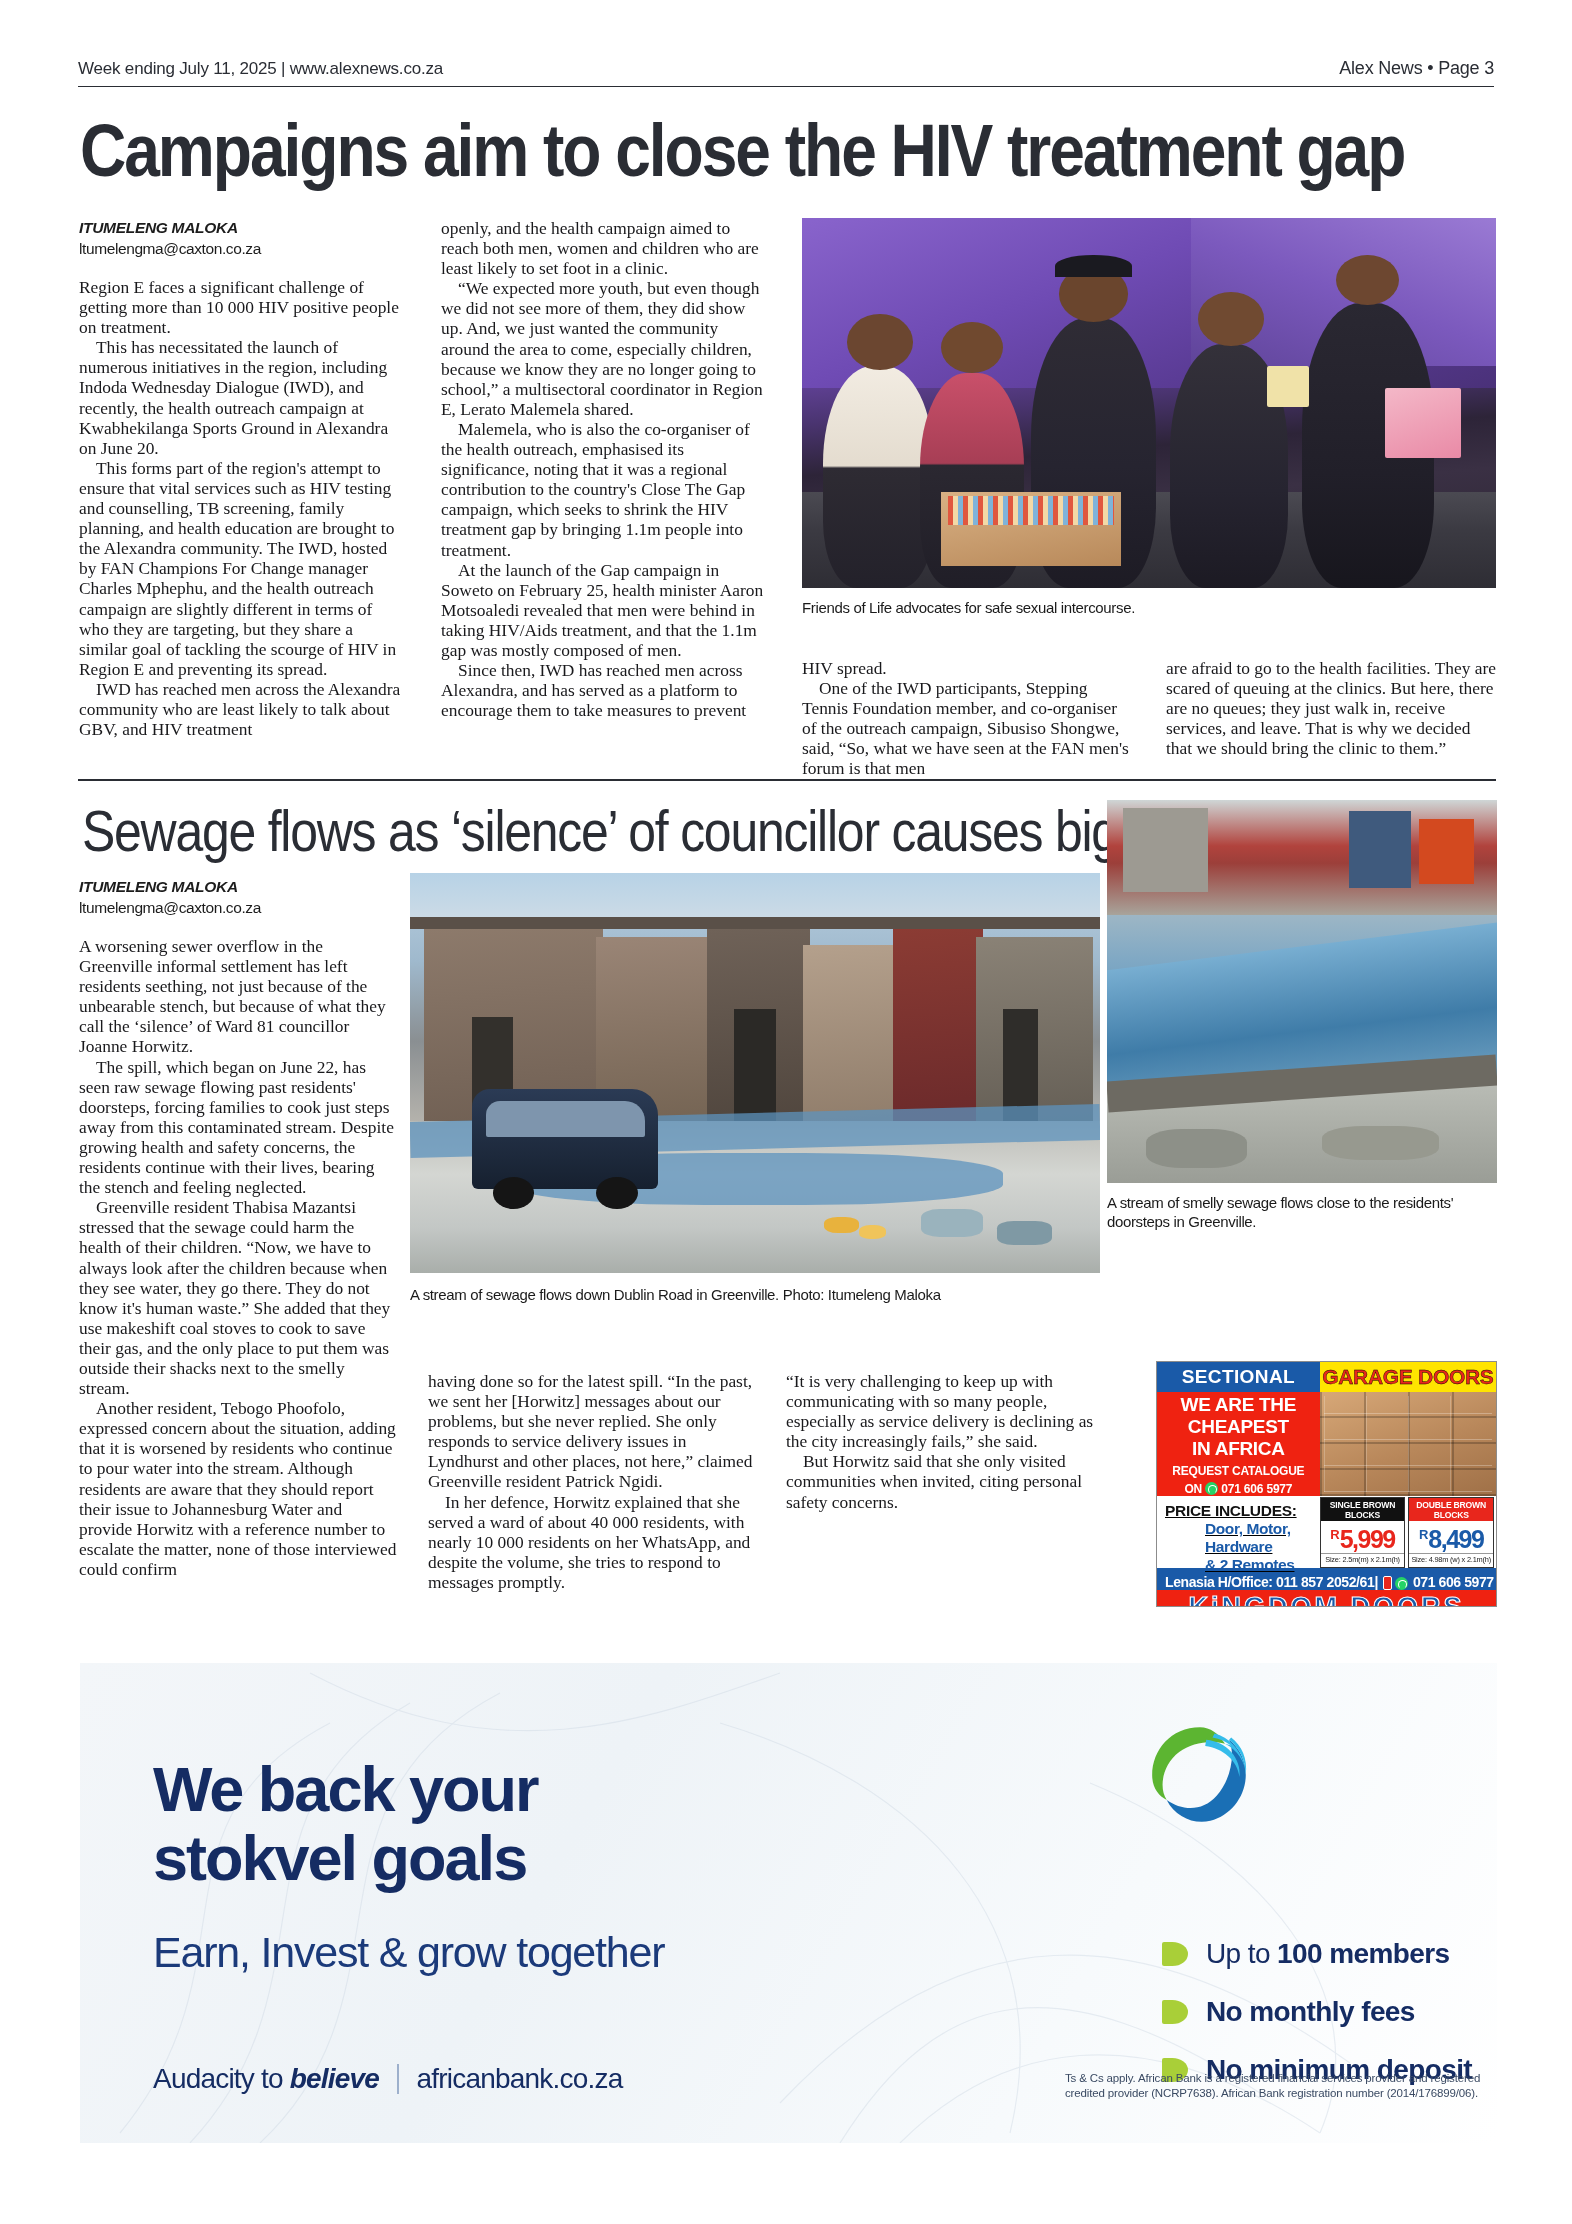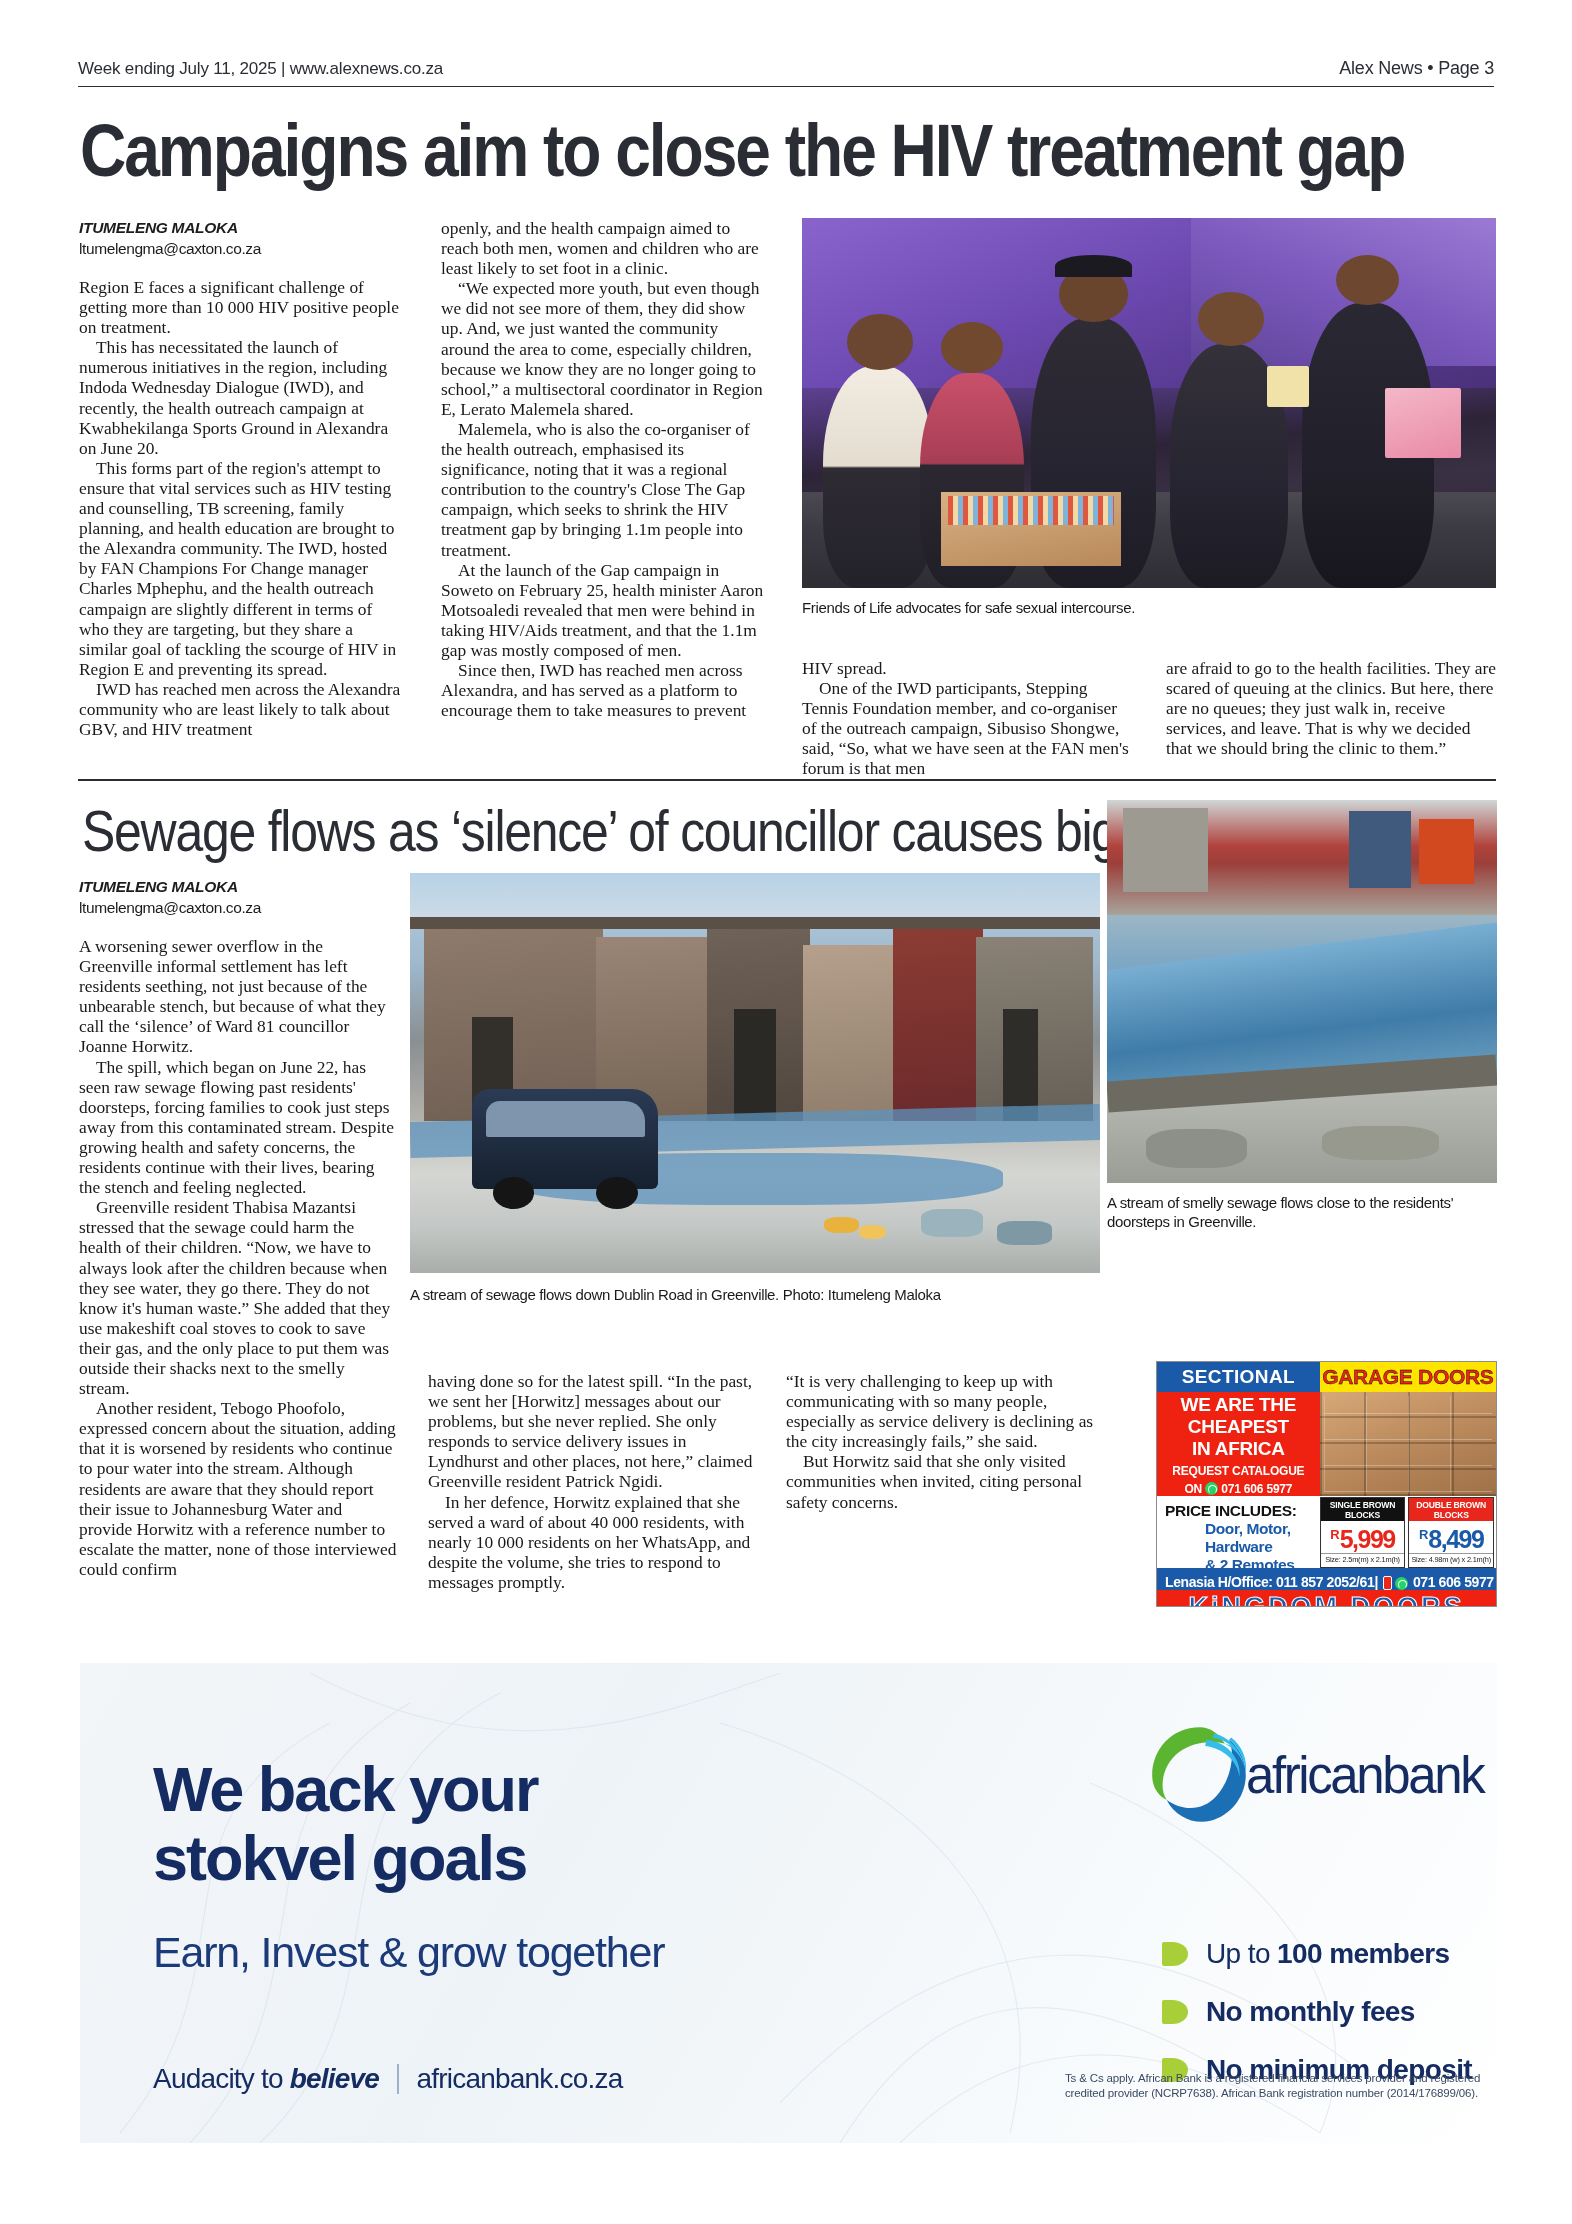--- a/index.html
+++ b/index.html
@@ -189,21 +189,21 @@
       repeating-linear-gradient(90deg, rgba(0,0,0,.22) 0 2px, transparent 2px 25%),
       repeating-linear-gradient(0deg, rgba(0,0,0,.22) 0 2px, transparent 2px 26px),
       linear-gradient(160deg,#d7a878,#b8875a 55%,#9f7047);
   }
   .kd-door::after{
     content:""; position:absolute; inset:4px;
     background-image: repeating-linear-gradient(0deg, rgba(255,255,255,.28) 0 1px, transparent 1px 26px),
                       repeating-linear-gradient(90deg, rgba(255,255,255,.22) 0 1px, transparent 1px 25%);
   }
   .kd-low { display:flex; height: 72px; }
-  .kd-price-txt { width:48%; padding:6px 0 0 8px; }
+  .kd-price-txt { width:48%; padding:6px 0 0 8px;text-decoration:underline; }
   .kd-price-txt .t1 { font-weight:bold; font-size:15.5px; color:#111; letter-spacing:-0.3px;}
   .kd-price-txt .t2 { font-weight:bold; font-size:15.5px; color:#1a5aa8; line-height:18px; letter-spacing:-0.4px;margin-left:40px;}
   .kd-prices { width:52%; display:flex; gap:3px; padding:1px 2px 0 0; }
   .kd-pbox { flex:1; border:1.4px solid #333; background:#fff; text-align:center; }
   .kd-pbox .hdr { background:#111; color:#fff; font-weight:bold; font-size:8.6px; padding:1.5px 0; letter-spacing:-0.2px;}
   .kd-pbox .hdr.red { background:#e8261c; }
   .kd-pbox .amt { font-weight:bold; font-size:25px; line-height:27px; letter-spacing:-1.5px; }
   .kd-pbox .amt .cur { font-size:13px; vertical-align:super; letter-spacing:0;}
   .kd-pbox .amt.r { color:#e8261c; }
   .kd-pbox .amt.b { color:#1a5aa8; }
@@ -499,21 +499,20 @@
 
     <div class="ab-logo">
       <svg width="104" height="104" viewBox="0 0 100 100">
         <path d="M50 4 C 22 4, 4 26, 4 50 C 4 62, 10 70, 18 74 C 10 62, 14 40, 30 28 C 42 19, 60 16, 74 20 C 68 10, 60 4, 50 4 Z" fill="#5cb531"></path>
         <path d="M18 74 C 26 90, 44 98, 60 94 C 80 89, 94 70, 94 50 C 94 36, 88 24, 78 16 C 84 30, 80 54, 66 70 C 52 86, 32 84, 18 74 Z" fill="#1a6fb5"></path>
         <path d="M74 20 C 86 26, 94 38, 94 50 C 94 40, 90 30, 82 22 Z" fill="#35bcea"></path>
         <path d="M78 16 C 88 24, 94 36, 94 50 C 96 34, 90 22, 80 14 Z" fill="#35bcea"></path>
         <path d="M62 14 C 76 16, 88 26, 92 40 C 88 24, 78 14, 64 10 Z" fill="#35bcea"></path>
         <path d="M55 22 C 72 24, 86 36, 88 52 C 90 34, 76 18, 56 16 Z" fill="#35bcea"></path>
       </svg>
-      <span class="ab-logo-text">africanbank</span>
     </div>
 
     <div class="ab-bullets">
       <div class="ab-bullet">
         <span class="ab-dot"></span>
         <span class="ab-bullet-text"><span>Up to </span><b>100 members</b></span>
       </div>
       <div class="ab-bullet">
         <span class="ab-dot"></span>
         <span class="ab-bullet-text"><span></span><b>No monthly fees</b></span>

